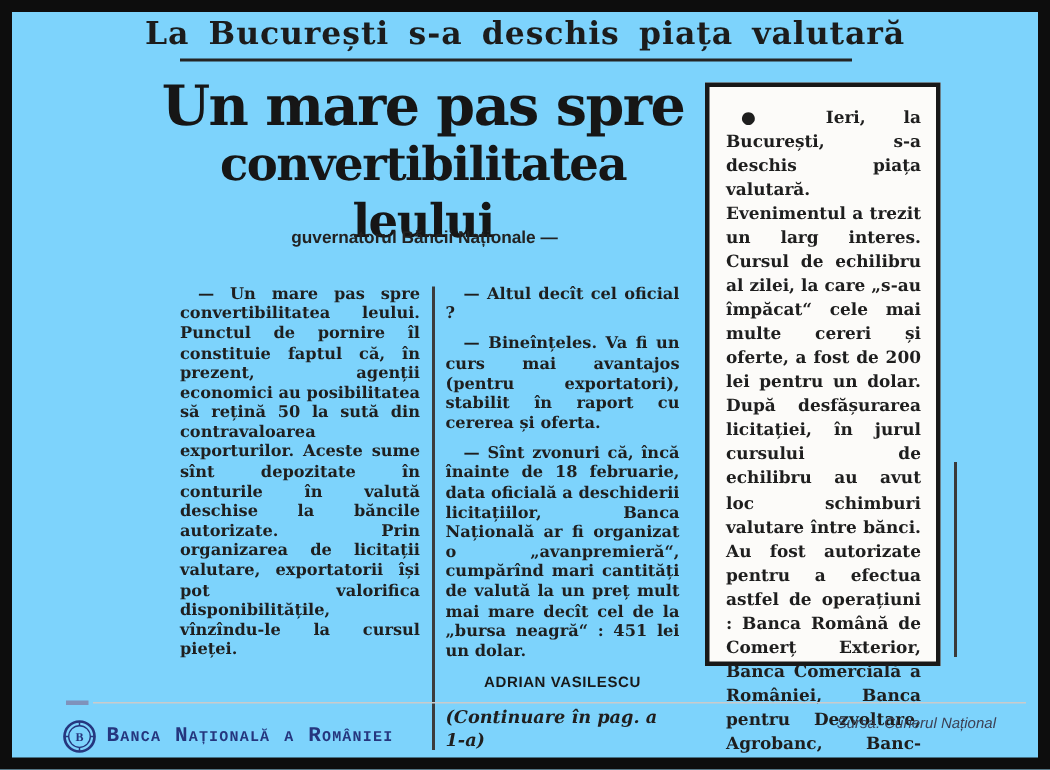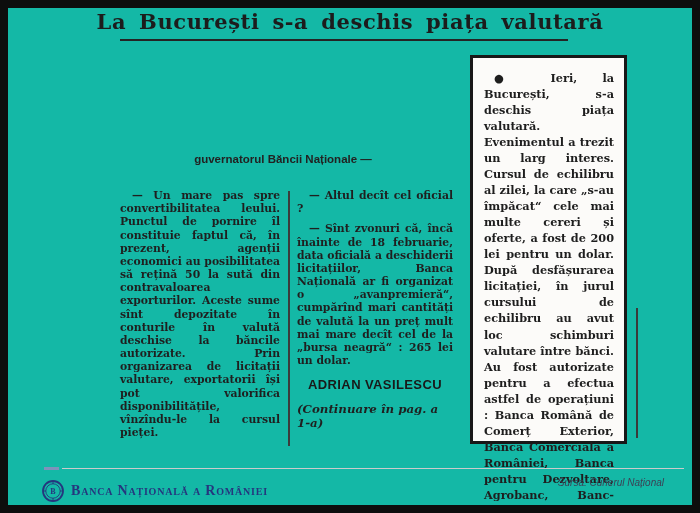--- a/index.html
+++ b/index.html
@@ -2,21 +2,21 @@
 <html><head>
 <meta charset="utf-8">
 <style>
   * { margin: 0; padding: 0; box-sizing: border-box; }
   body { background: #ffffff; font-family: "DejaVu Serif", serif; }
 
   .frame {
     position: relative;
     width: 700px; height: 513px;
     border: 8px solid #0d0d0d;
-    background: #14b8a6;
+    background: #7dd3fc;
     overflow: hidden;
   }
   .page { position: absolute; inset: 0; }
 
   
   .kicker {
     position: absolute; top: 1px; left: 0; width: 100%;
     text-align: center;
     font-family: "DejaVu Serif", serif;
     font-weight: 700;
@@ -68,21 +68,21 @@
   .col p { margin: 0 0 7px 0; text-indent: 12px; }
   .col-left { width: 160px; }
   .column-rule { width: 2px; background: #3c3c3c; margin: 2px 7px 0 8px; }
   .col-mid { width: 156px; }
 
   .byline {
     margin-top: 10px;
     text-align: center;
     font-family: "Liberation Sans", sans-serif;
     font-weight: 700;
-    font-size: 13px;
+    font-size: 10px;
     letter-spacing: 0.4px;
     color: #191919;
   }
   .continuation {
     margin-top: 9px;
     font-family: "DejaVu Serif", serif;
     font-style: italic;
     font-weight: 700;
     font-size: 11.8px;
     color: #1f1f1f;
@@ -120,21 +120,21 @@
   .footer-sep-dash {
     position: absolute; top: 459px; left: 36px;
     width: 15px; height: 3px; background: #7f92bb;
   }
   .footer-left {
     position: absolute; top: 471px; left: 33px;
     display: flex; align-items: center; gap: 6px;
   }
   .bnr-logo { width: 24px; height: 24px; }
   .bank-name {
-    font-family: Liberation Serif, serif;
+    font-family: Liberation Mono, monospace;
     font-variant: small-caps;
     font-weight: 700;
     font-size: 14px;
     letter-spacing: 0.8px;
     color: #25367e;
   }
   .source-credit {
     position: absolute; top: 469px; right: 28px;
     font-family: Liberation Sans, sans-serif;
     font-style: italic;
@@ -144,34 +144,39 @@
 </style>
 </head>
 <body>
 
 <div class="frame">
   <div class="page">
 
     <div class="kicker">La București s-a deschis piața valutară</div>
     <div class="kicker-rule"></div>
 
+    <div class="headline">
+      <span class="line1">Un mare pas spre</span>
+      <span class="line2">convertibilitatea leului</span>
+    </div>
 
     <div class="subtitle">
       <div>guvernatorul Băncii Naționale —</div>
     </div>
 
     <div class="columns">
       <div class="col col-left">
           <p>— Un mare pas spre convertibilitatea leului. Punctul de pornire îl constituie faptul că, în prezent, agenții economici au posibilitatea să rețină 50 la sută din contravaloarea exporturilor. Aceste sume sînt depozitate în conturile în valută deschise la băncile autorizate. Prin organizarea de licitații valutare, exportatorii își pot valorifica disponibilitățile, vînzîndu-le la cursul pieței.</p>
         </div>
       <div class="column-rule"></div>
       <div class="col col-mid">
         <div>
             <p>— Altul decît cel oficial ?</p>
-            <p>— Sînt zvonuri că, încă înainte de 18 februarie, data oficială a deschiderii licitațiilor, Banca Națională ar fi organizat o „avanpremieră“, cumpărînd mari cantități de valută la un preț mult mai mare decît cel de la „bursa neagră“ : 265 lei un dolar.</p>
+            <p>— Bineînțeles. Va fi un curs mai avantajos (pentru exportatori), stabilit în raport cu cererea și oferta.</p>
+            <p>— Sînt zvonuri că, încă înainte de 18 februarie, data oficială a deschiderii licitațiilor, Banca Națională ar fi organizat o „avanpremieră“, cumpărînd mari cantități de valută la un preț mult mai mare decît cel de la „bursa neagră“ : 451 lei un dolar.</p>
           </div>
         <div class="byline">ADRIAN VASILESCU</div>
         <div class="continuation">(Continuare în pag. a 1-a)</div>
       </div>
     </div>
 
     <div class="sidebar-box">
       <div class="sidebar-text">● Ieri, la București, s-a deschis piața valutară. Evenimentul a trezit un larg interes. Cursul de echilibru al zilei, la care „s-au împăcat“ cele mai multe cereri și oferte, a fost de 200 lei pentru un dolar. După desfășurarea licitației, în jurul cursului de echilibru au avut loc schimburi valutare între bănci. Au fost autorizate pentru a efectua astfel de operațiuni : Banca Română de Comerț Exterior, Banca Comercială a României, Banca pentru Dezvoltare, Agrobanc, Banc-coop. Banca pentru Industrie Mică.</div>
     </div>
     <div class="right-rule"></div>

